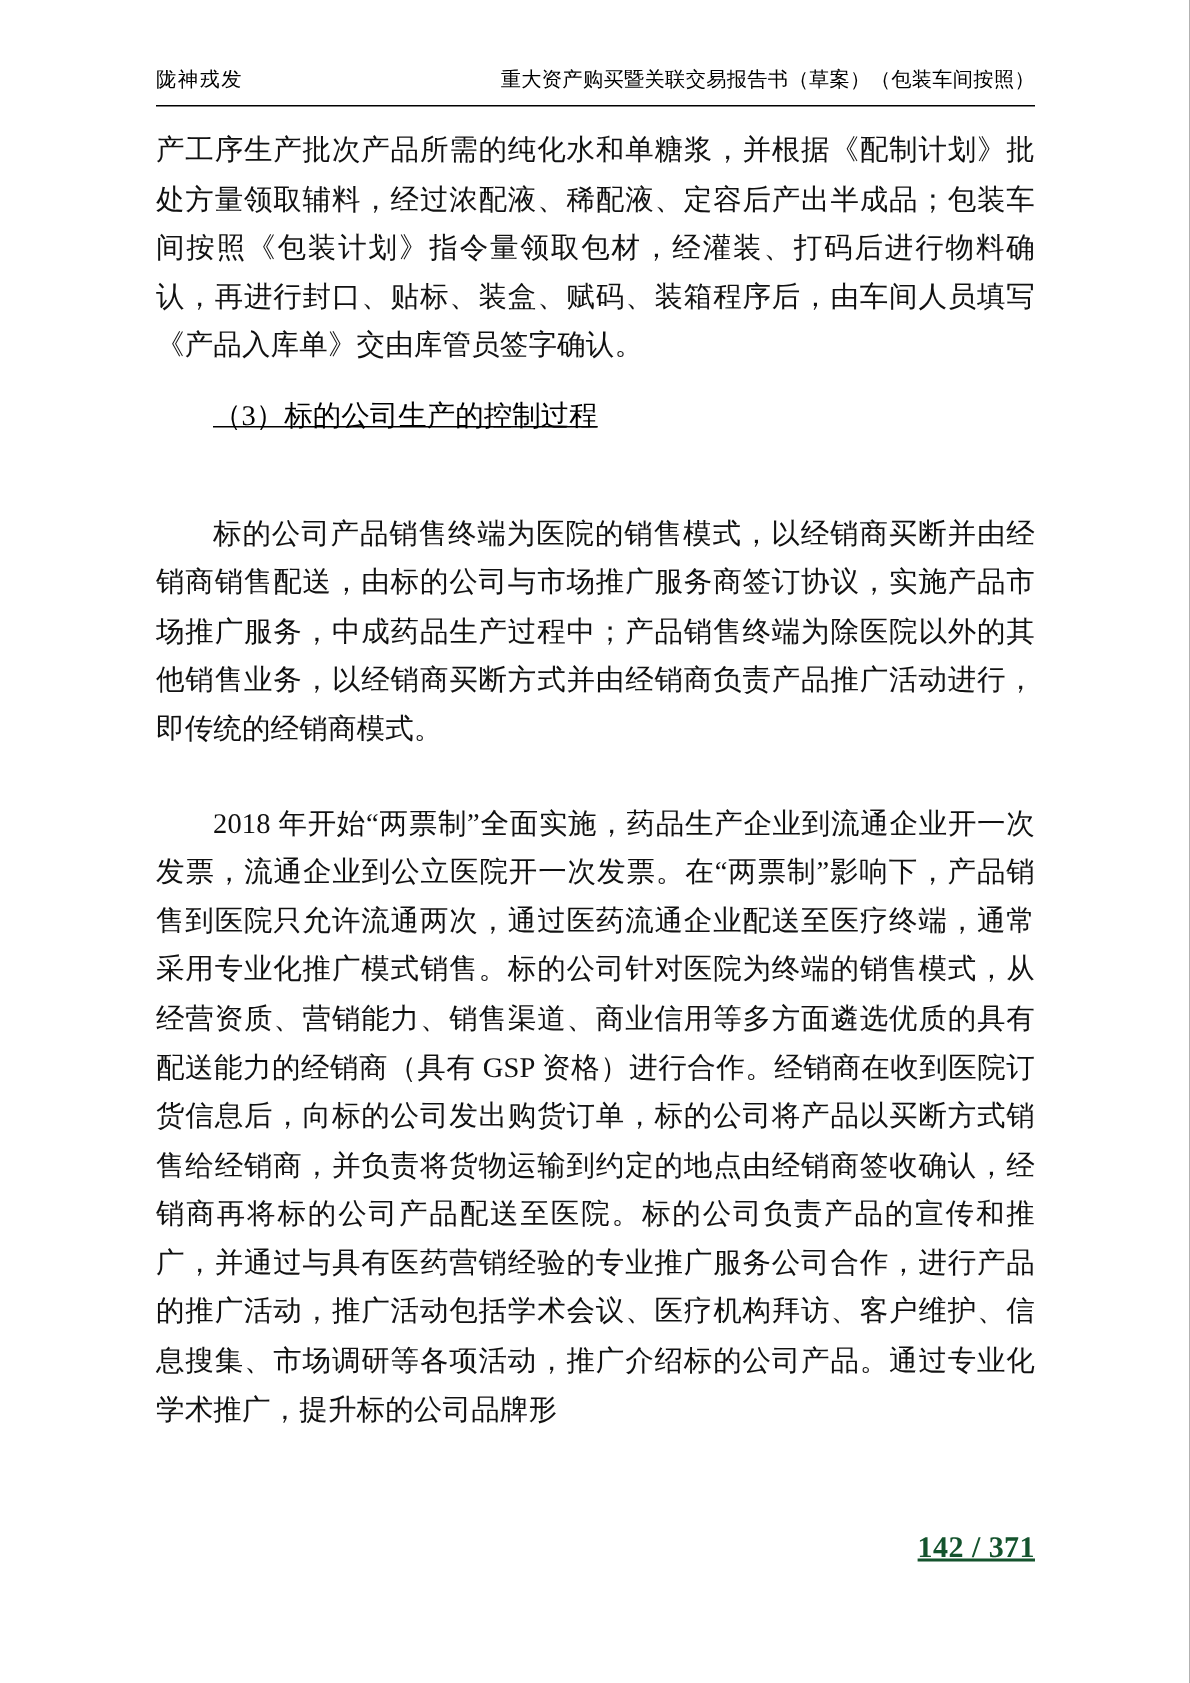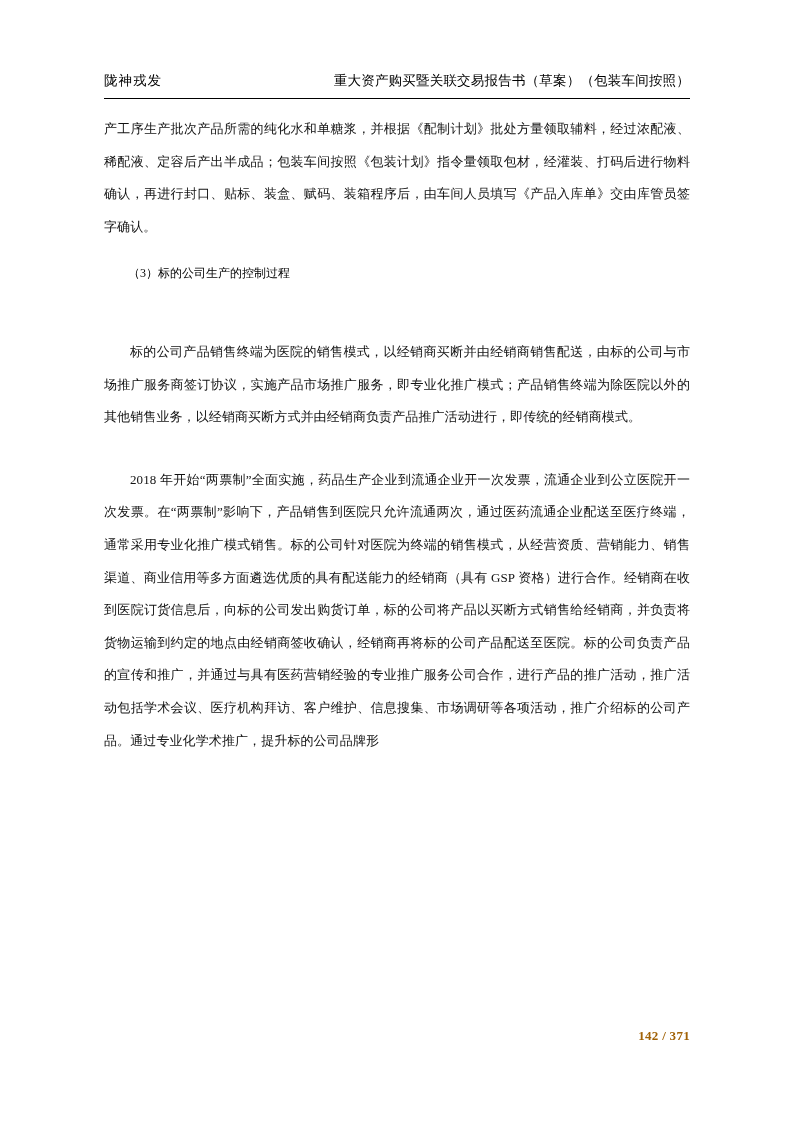--- a/index.html
+++ b/index.html
@@ -17,21 +17,20 @@
     position: relative;
     margin: 0 auto;
     box-sizing: border-box;
     overflow: hidden;
   }
   .content {
     position: absolute;
     left: 104px;
     top: 44px;
     width: 586px;
-    margin-top: 28px;
   }
   .header {
     display: flex;
     justify-content: space-between;
     align-items: baseline;
     font-size: 13.5px;
     color: #000;
     letter-spacing: 0.2px;
     padding-bottom: 6px;
   }
@@ -43,53 +42,55 @@
   .header-right {
     font-family: "Liberation Serif", "DejaVu Serif", serif;
     letter-spacing: 0.2px;
   }
   .header-rule {
     border-top: 1px solid #000;
     margin-top: 2px;
     margin-bottom: 14px;
   }
   p.body-text {
-    font-size: 13px;
+    font-size: 19px;
     line-height: 32.6px;
     color: #111;
     margin: 0 0 0 0;
     text-align: justify;
     text-justify: inter-ideograph;
     letter-spacing: 0.1px;
   }
   p.indent {
     text-indent: 2em;
   }
   p.heading {
-    font-size: 12px;
+    font-size: 19px;
     line-height: 32.6px;
     margin: 0;
     text-indent: 2em;
     font-weight: normal;
+    text-decoration: underline;
   }
   .gap-small {
     height: 14px;
   }
   .gap-med {
     height: 16px;
   }
   .footer {
     position: absolute;
     right: 103px;
     bottom: 78px;
-    font-size: 13px;
+    font-size: 20px;
     font-weight: bold;
     font-family: "Liberation Serif", "DejaVu Serif", serif;
-    color: #a16207;
+    color: #14532d;
     letter-spacing: 0.3px;
+    text-decoration: underline;
   }
 </style>
 </head>
 <body>
 
 <div class="page">
   <div class="content">
 
     <div class="header">
       <div class="header-left">陇神戎发</div>
@@ -104,21 +105,21 @@
     <p class="heading">（3）标的公司生产的控制过程</p>
 
     <div class="gap-small"></div>
 
 
     <div class="gap-med"></div>
 
 
     <div class="gap-med"></div>
 
-    <p class="body-text indent">标的公司产品销售终端为医院的销售模式，以经销商买断并由经销商销售配送，由标的公司与市场推广服务商签订协议，实施产品市场推广服务，即专业化推广模式；产品销售终端为除医院以外的其他销售业务，以经销商买断方式并由经销商负责产品推广活动进行，即传统的经销商模式。</p>
+    <p class="body-text indent">标的公司产品销售终端为医院的销售模式，以经销商买断并由经销商销售配送，由标的公司与市场推广服务商签订协议，实施产品市场推广服务，中成药品生产过程中；产品销售终端为除医院以外的其他销售业务，以经销商买断方式并由经销商负责产品推广活动进行，即传统的经销商模式。</p>
 
     <div class="gap-med"></div>
 
 
     <div class="gap-small"></div>
 
     <p class="body-text indent">2018 年开始“两票制”全面实施，药品生产企业到流通企业开一次发票，流通企业到公立医院开一次发票。在“两票制”影响下，产品销售到医院只允许流通两次，通过医药流通企业配送至医疗终端，通常采用专业化推广模式销售。标的公司针对医院为终端的销售模式，从经营资质、营销能力、销售渠道、商业信用等多方面遴选优质的具有配送能力的经销商（具有 GSP 资格）进行合作。经销商在收到医院订货信息后，向标的公司发出购货订单，标的公司将产品以买断方式销售给经销商，并负责将货物运输到约定的地点由经销商签收确认，经销商再将标的公司产品配送至医院。标的公司负责产品的宣传和推广，并通过与具有医药营销经验的专业推广服务公司合作，进行产品的推广活动，推广活动包括学术会议、医疗机构拜访、客户维护、信息搜集、市场调研等各项活动，推广介绍标的公司产品。通过专业化学术推广，提升标的公司品牌形</p>
 
   </div>
 

